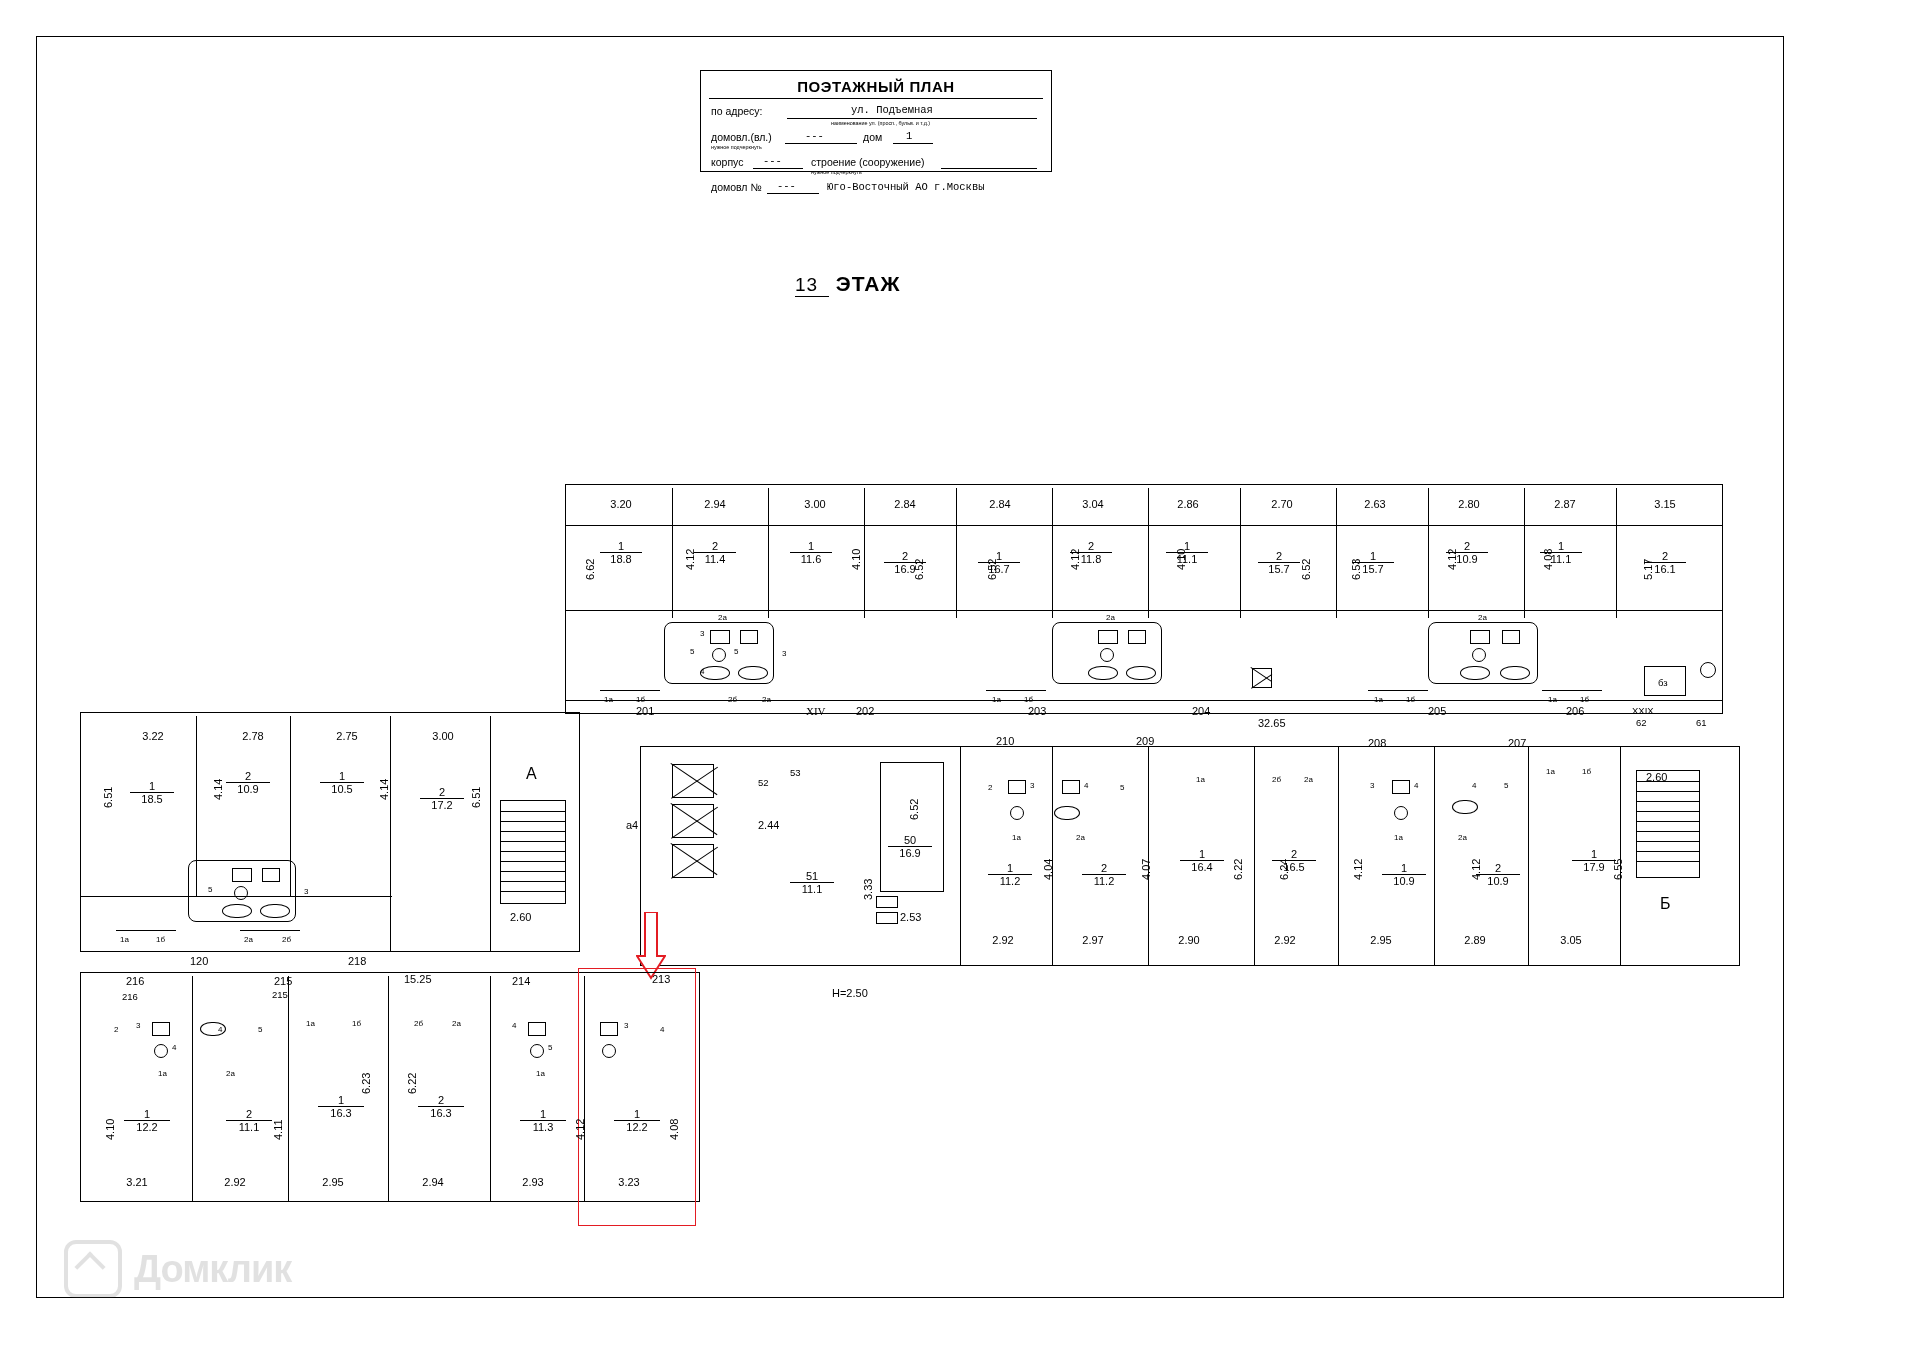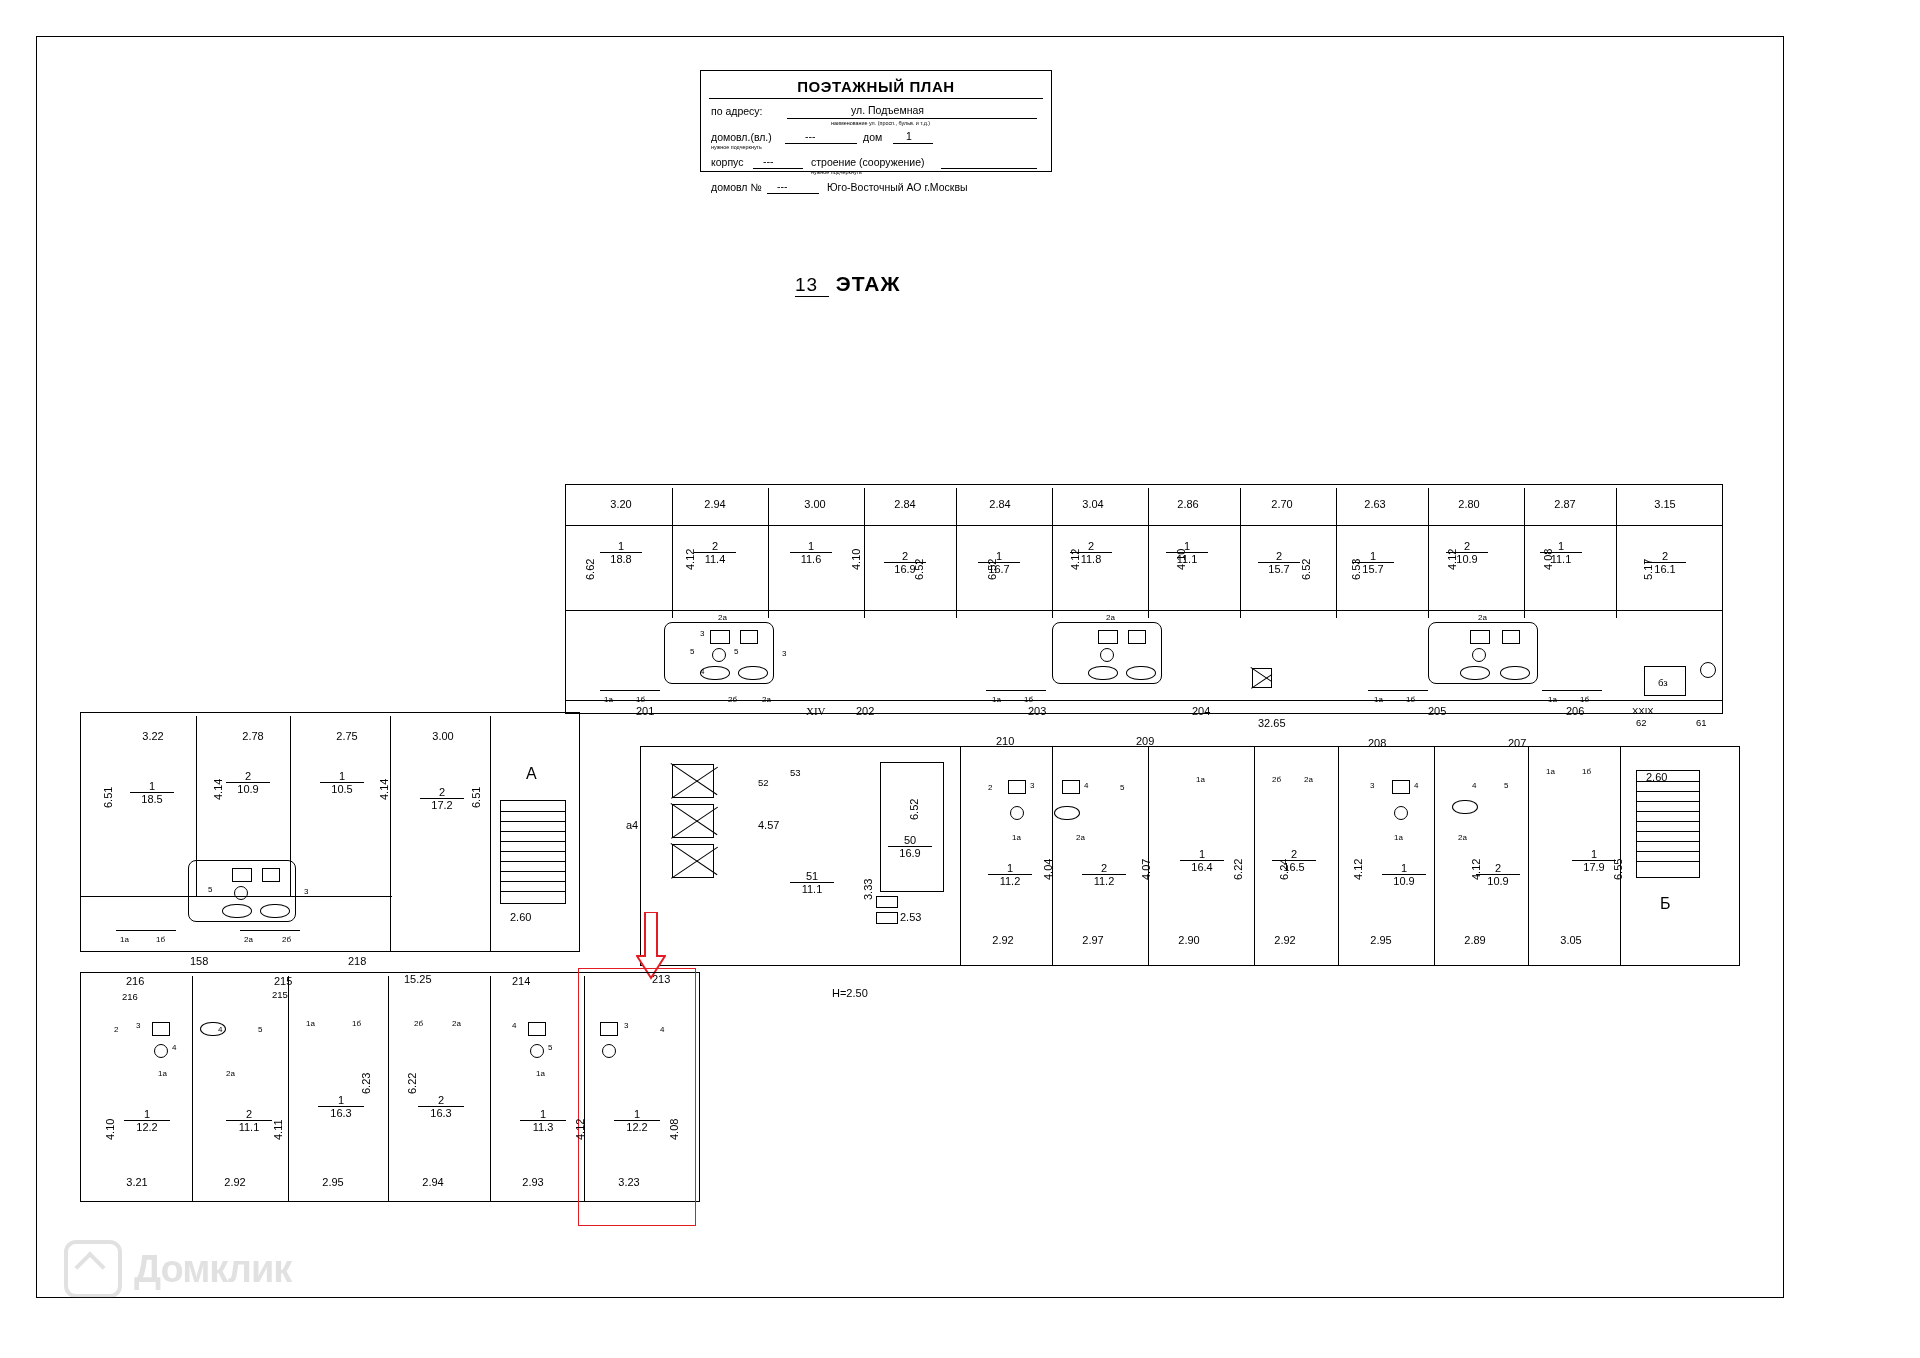--- a/index.html
+++ b/index.html
@@ -5,21 +5,21 @@
   html,body{margin:0;padding:0;background:#ffffff;}
   body{width:1920px;height:1358px;position:relative;font-family:"Liberation Sans",sans-serif;color:#000;}
   #page{position:absolute;left:0;top:0;width:1920px;height:1358px;overflow:hidden;}
   .frame{position:absolute;left:36px;top:36px;width:1746px;height:1260px;border:1.5px solid #000;}
   
   .titleblock{position:absolute;left:700px;top:70px;width:350px;height:100px;border:1.2px solid #000;background:#fff;}
   .tb-title{position:absolute;left:0;top:7px;width:350px;text-align:center;font-size:15px;font-weight:bold;letter-spacing:.6px;}
   .tb-rule{position:absolute;background:#000;height:1px;}
   .tb-line{position:absolute;font-size:10.5px;white-space:nowrap;}
   .tb-tiny{position:absolute;font-size:5.4px;white-space:nowrap;}
-  .tb-val{position:absolute;font-size:10.5px;white-space:nowrap;}
+  .tb-val{position:absolute;font-size:10.5px;white-space:nowrap;font-family:Liberation Mono, monospace;}
   .floor-wrap{position:absolute;left:795px;top:272px;font-size:21px;font-weight:bold;letter-spacing:1px;}
   .floor-num{display:inline-block;min-width:34px;text-align:left;border-bottom:1.6px solid #000;font-size:19px;font-weight:normal;}
   
   .wall{position:absolute;background:#000;}
   .room{position:absolute;border:1.1px solid #000;box-sizing:border-box;}
   .lbl{position:absolute;font-size:11px;line-height:1.05;white-space:nowrap;}
   .lbl.sm{font-size:9.5px;}
   .lbl.xs{font-size:8px;}
   .vert{position:absolute;font-size:11px;white-space:nowrap;transform-origin:0 0;transform:rotate(-90deg);}
   .frac{position:absolute;text-align:center;font-size:11px;line-height:1.1;}
@@ -232,21 +232,21 @@
   <div class="wall" style="left:1434px;top:746px;width:1.2px;height:220px;"></div>
   <div class="wall" style="left:1528px;top:746px;width:1.2px;height:220px;"></div>
   <div class="wall" style="left:1620px;top:746px;width:1.2px;height:220px;"></div>
 
   <div class="hatch" style="left:672px;top:764px;width:42px;height:34px;"></div>
   <div class="hatch" style="left:672px;top:804px;width:42px;height:34px;"></div>
   <div class="hatch" style="left:672px;top:844px;width:42px;height:34px;"></div>
   <div class="lbl" style="left:626px;top:820px;">а4</div>
   <div class="lbl sm" style="left:758px;top:778px;">52</div>
   <div class="lbl sm" style="left:790px;top:768px;">53</div>
-  <div class="lbl" style="left:758px;top:820px;">4.57</div>
+  <div class="lbl" style="left:758px;top:820px;">2.44</div>
   <div class="frac" style="left:888px;top:834px;width:44px;">
       <span class="t">50</span>
       <span class="b">16.9</span>
     </div>
   <div class="frac" style="left:790px;top:870px;width:44px;">
       <span class="t">51</span>
       <span class="b">11.1</span>
     </div>
   <div class="vert" style="left:862px;top:900px;">3.33</div>
   <div class="lbl" style="left:900px;top:912px;">2.53</div>
@@ -381,21 +381,21 @@
       <i style="top:40px"></i>
       <i style="top:50px"></i>
       <i style="top:60px"></i>
       <i style="top:70px"></i>
       <i style="top:80px"></i>
       <i style="top:90px"></i>
   </div>
   <div class="lbl" style="left:526px;top:766px;font-size:16px;">A</div>
   <div class="lbl" style="left:510px;top:912px;">2.60</div>
 
-  <div class="lbl" style="left:190px;top:956px;">158</div>
+  <div class="lbl" style="left:190px;top:956px;">120</div>
   <div class="lbl" style="left:348px;top:956px;">218</div>
   <div class="lbl" style="left:274px;top:976px;">215</div>
   <div class="lbl" style="left:126px;top:976px;">216</div>
   <div class="lbl" style="left:512px;top:976px;">214</div>
   <div class="lbl" style="left:652px;top:974px;">213</div>
   <div class="lbl" style="left:404px;top:974px;">15.25</div>
   <div class="lbl" style="left:832px;top:988px;">Н=2.50</div>
 
   <svg class="arrow" style="left:636px;top:912px;width:30px;height:70px;" viewBox="0 0 30 70">
     <polygon points="9,0 21,0 21,44 29,44 15,66 1,44 9,44" fill="#ffffff" stroke="#e31c23" stroke-width="2"></polygon>

